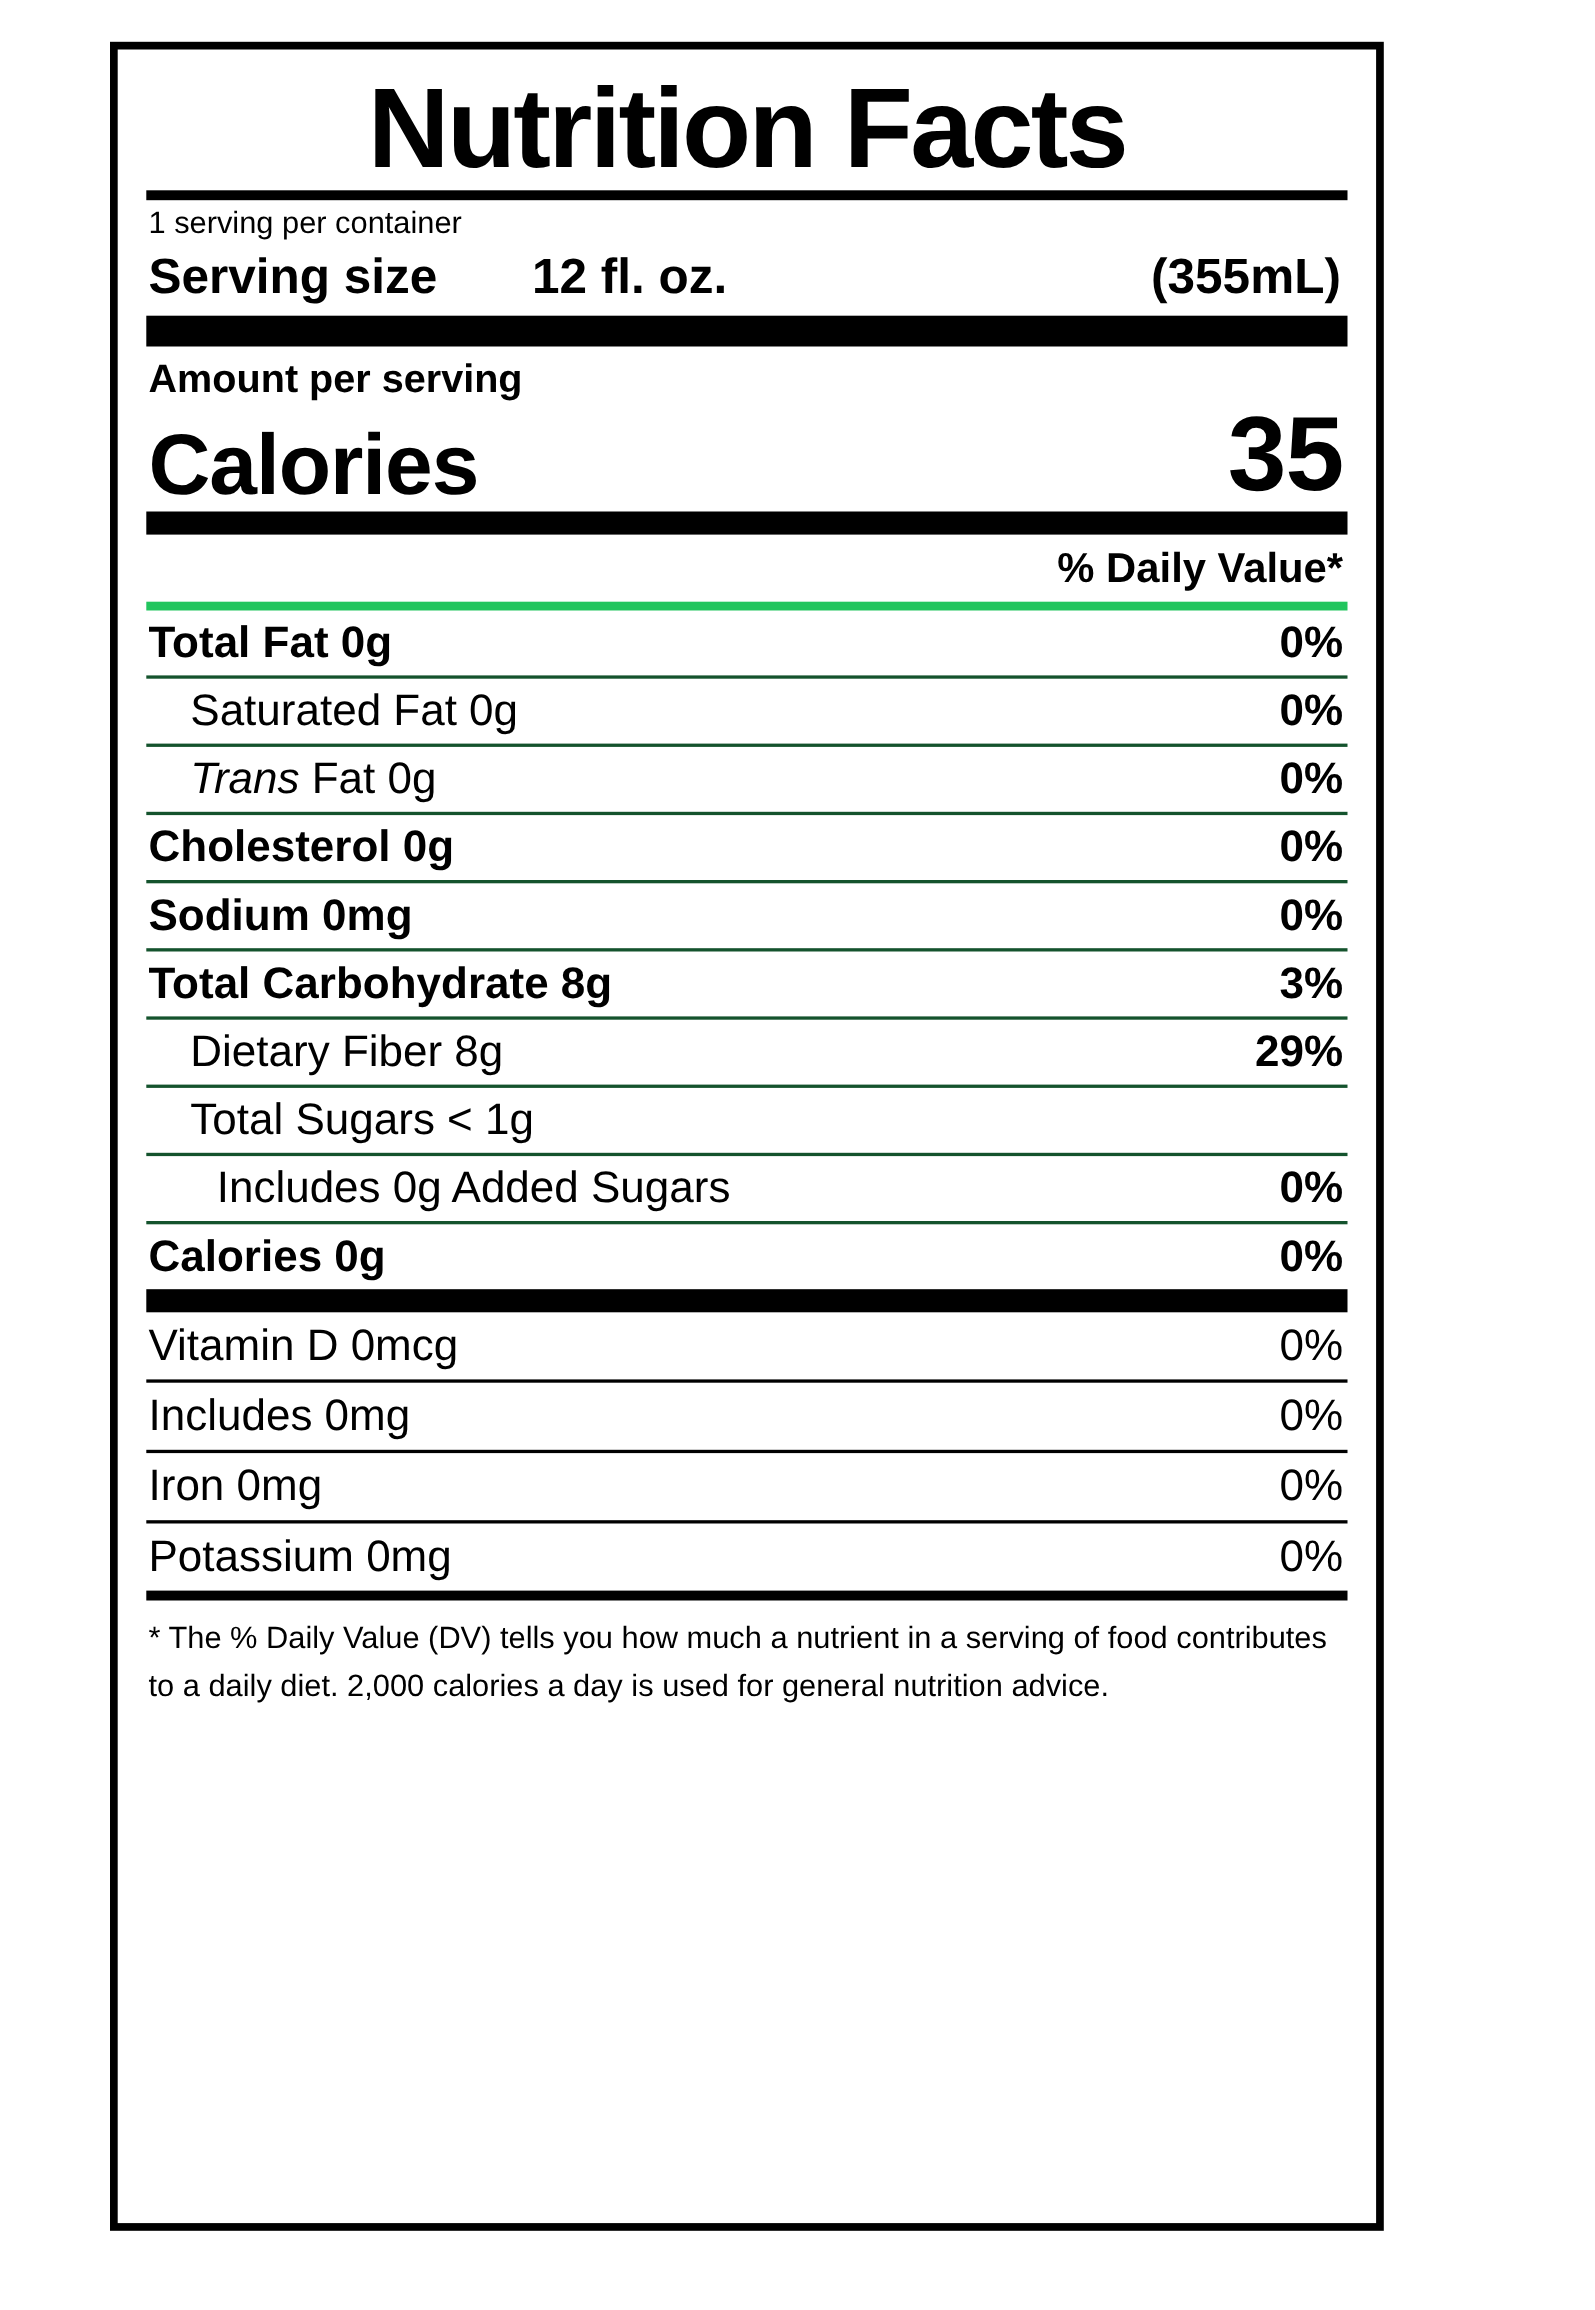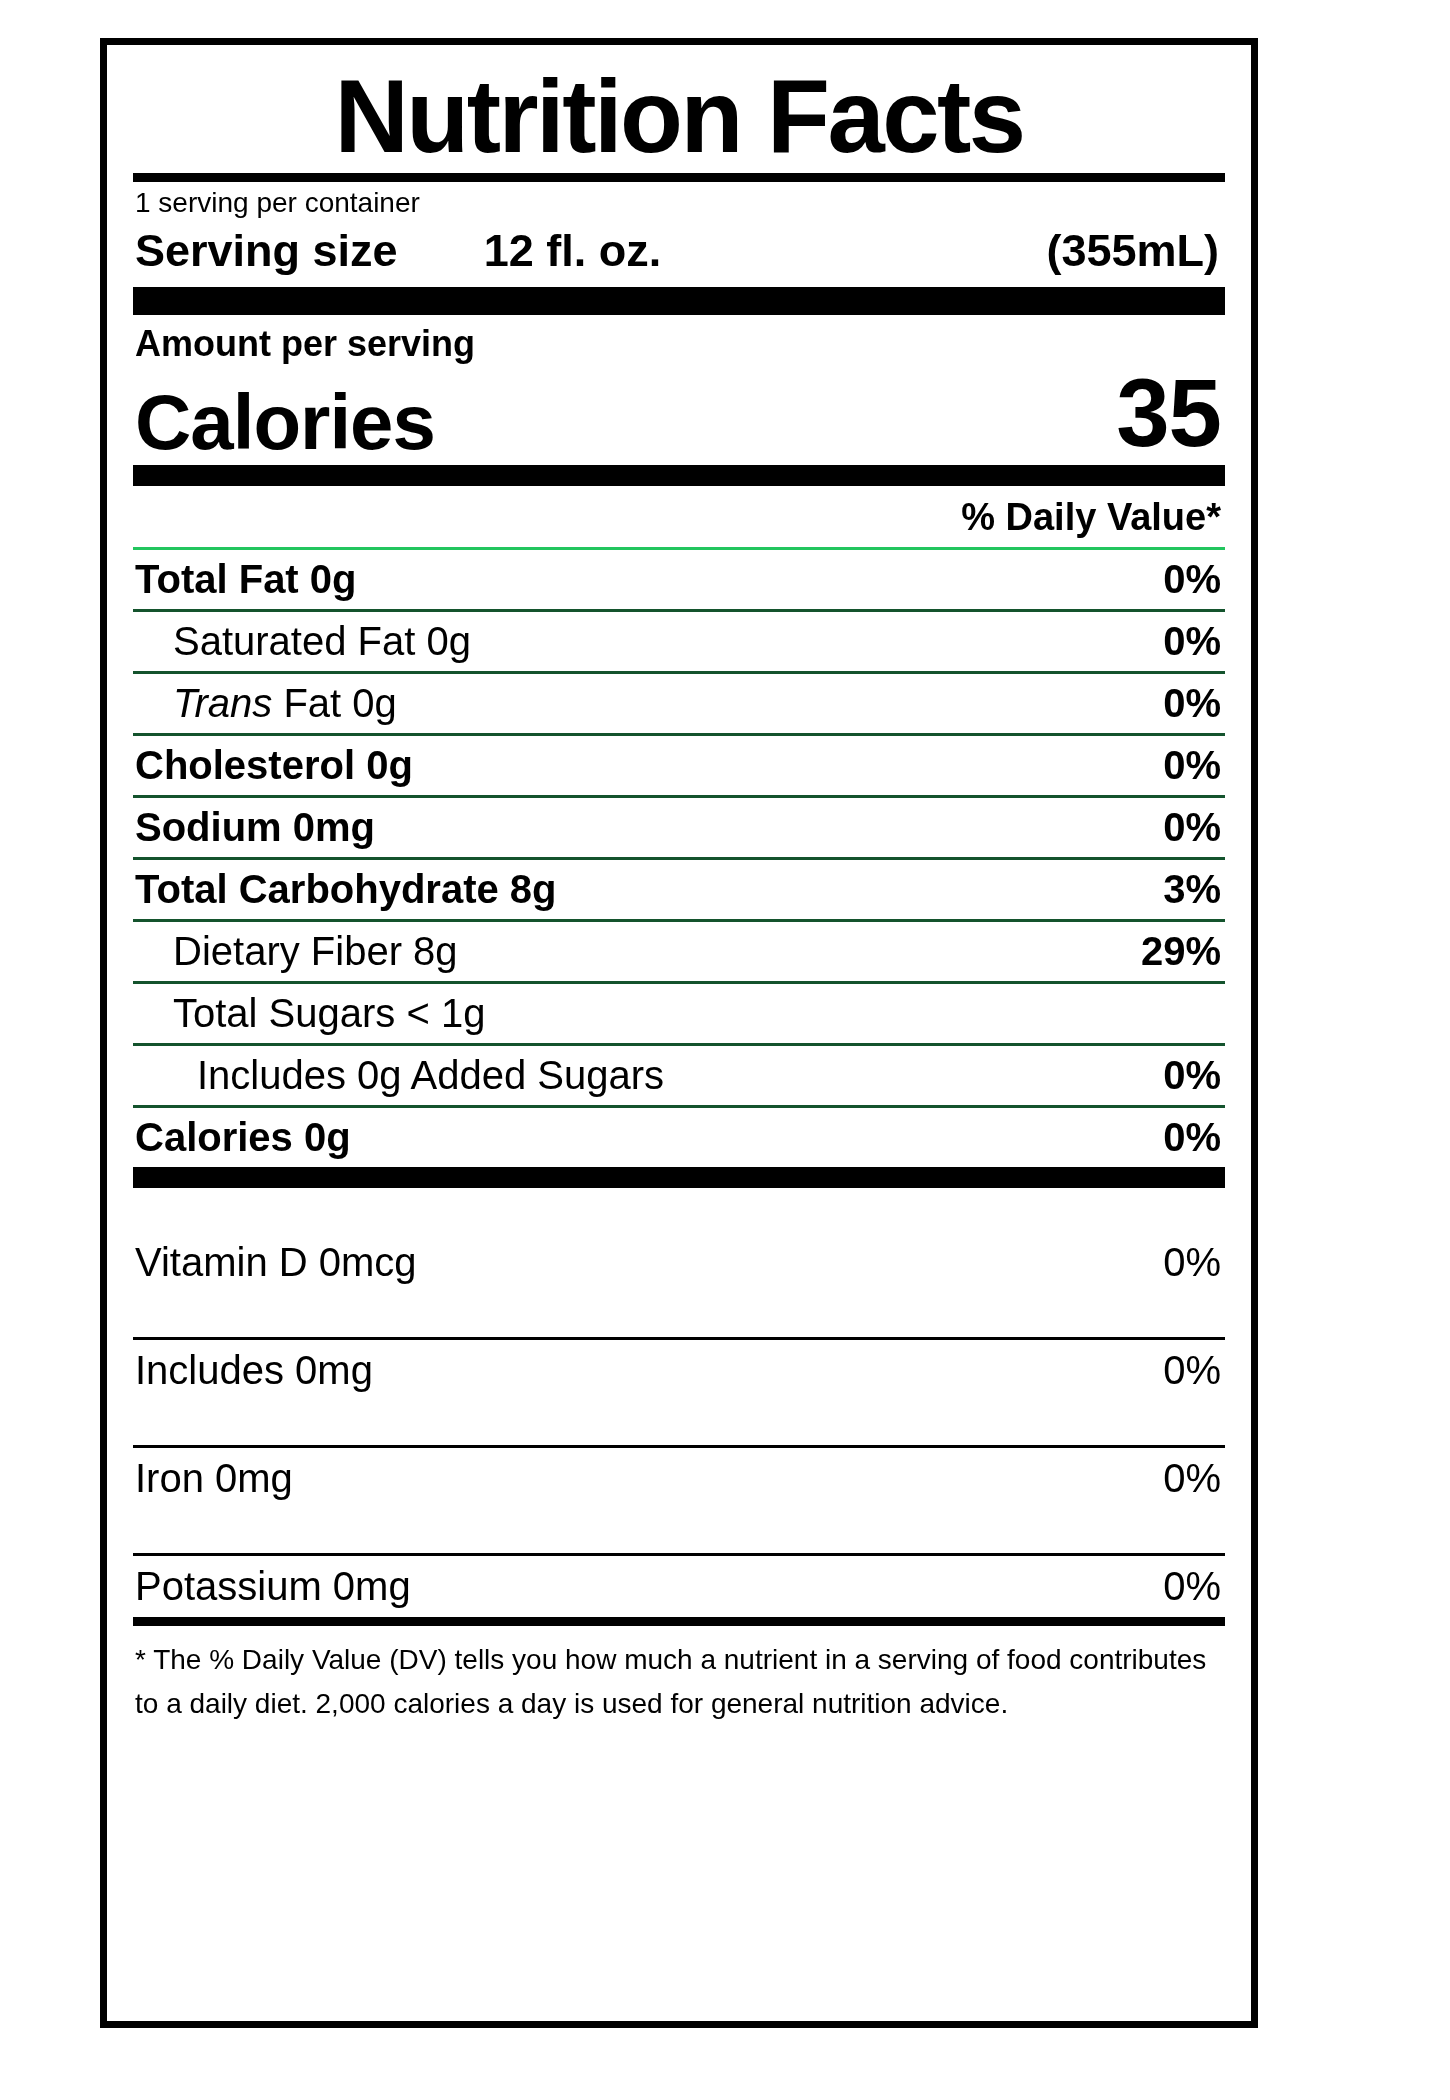--- a/index.html
+++ b/index.html
@@ -98,37 +98,36 @@
 
   
   .nrow {
     display: flex;
     align-items: baseline;
     justify-content: space-between;
     font-size: 40px;
     padding: 7px 4px 7px 2px;
     border-top: 3px solid #14532d;
   }
-  .nrow.first { border-top: 3px solid #22c55e; align-items: flex-end; }
+  .nrow.first { border-top: 8px solid #22c55e; align-items: flex-end; }
   .nrow .nname { white-space: nowrap; }
   .nrow .npct  { font-weight: bold; white-space: nowrap; }
   .bold { font-weight: bold; }
   .indent1 { padding-left: 38px; }
   .indent2 { padding-left: 62px; }
   .ital { font-style: italic; }
 
   
   .vrow {
     display: flex;
     align-items: center;
     justify-content: space-between;
     font-size: 40px;
     padding: 8px 4px 8px 2px;
     border-top: 3px solid #000;
-    margin-top: 44px;
   }
   .vrow.firstv { border-top: none; }
 
   
   .foot {
     font-size: 28px;
     line-height: 1.55;
     padding: 12px 6px 0 2px;
   }
 </style>

